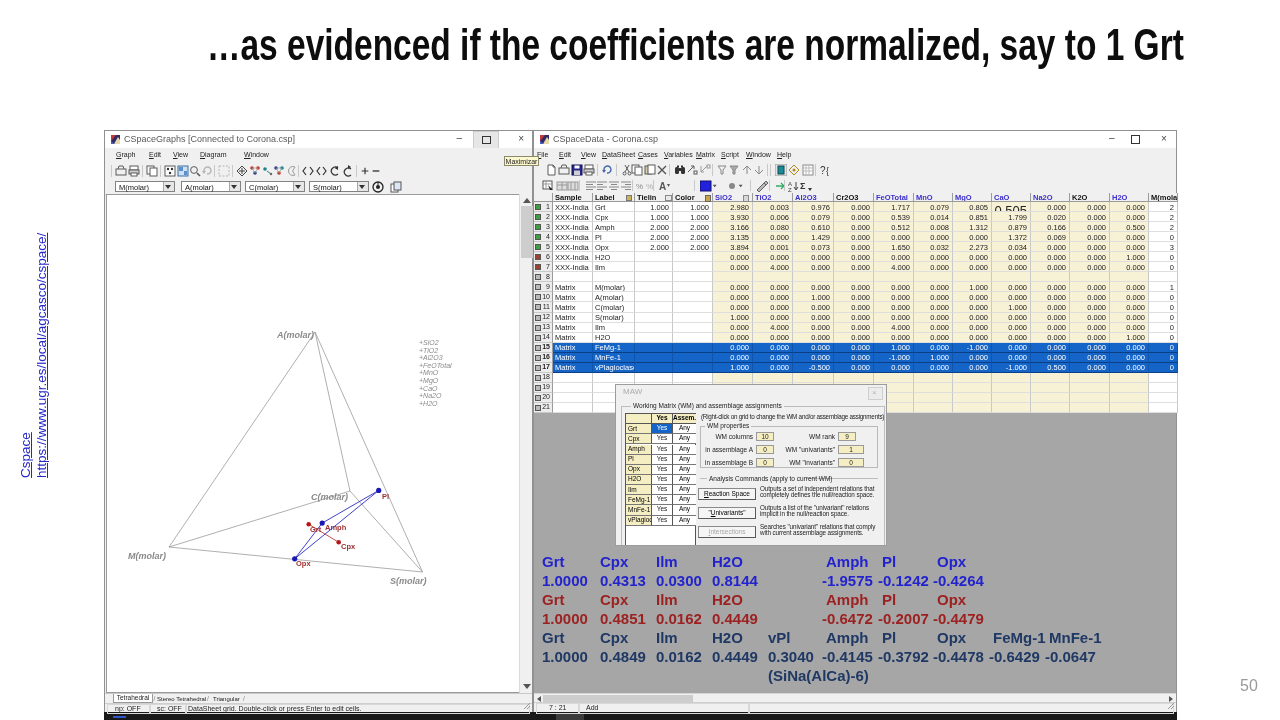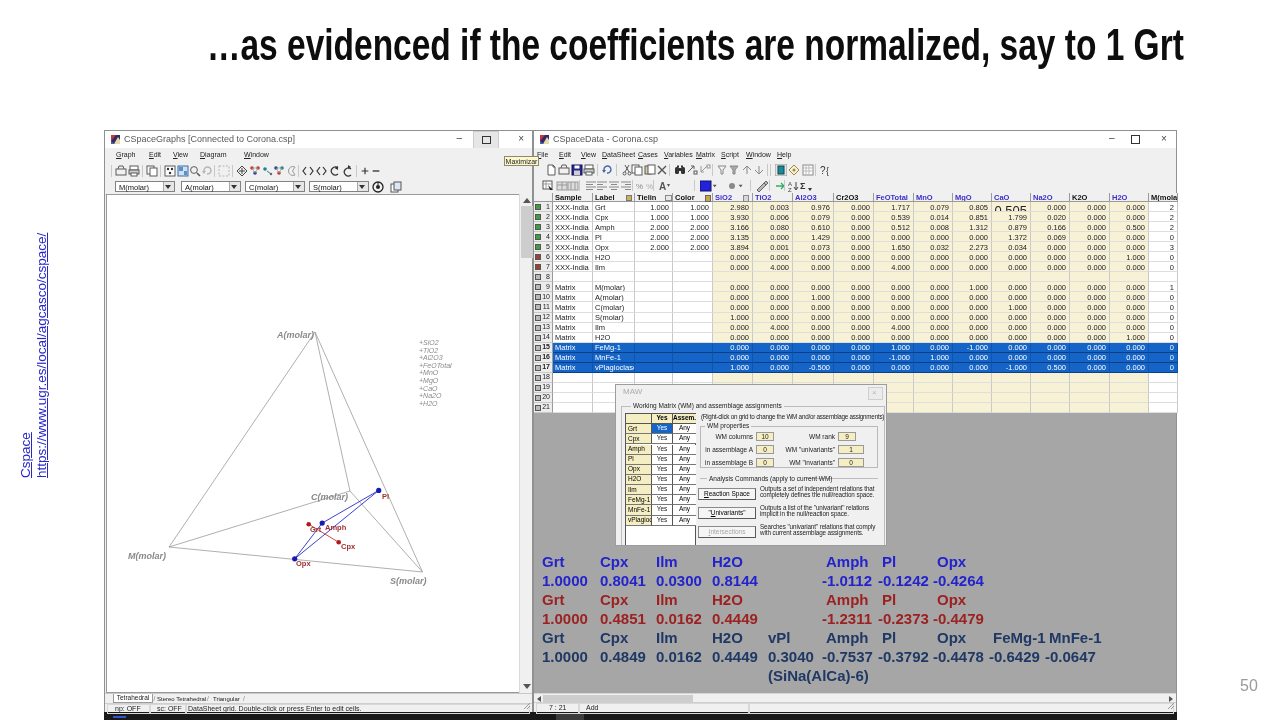--- a/index.html
+++ b/index.html
@@ -1727,53 +1727,53 @@
 </div>
 <div class="abs" style="left:504px;top:156px;width:35px;height:10px;background:#fcf7ce;border:1px solid #8a8a6a;box-sizing:border-box;font-size:7px;color:#222;text-align:center;z-index:40;"><span style="position:relative;top:0.5px;">Maximizar</span></div>
 <div class="bt" style="left:542px;top:553px;color:#2323cd;">Grt</div>
 <div class="bt" style="left:600px;top:553px;color:#2323cd;">Cpx</div>
 <div class="bt" style="left:656px;top:553px;color:#2323cd;">Ilm</div>
 <div class="bt" style="left:712px;top:553px;color:#2323cd;">H2O</div>
 <div class="bt" style="left:826px;top:553px;color:#2323cd;">Amph</div>
 <div class="bt" style="left:882px;top:553px;color:#2323cd;">Pl</div>
 <div class="bt" style="left:937px;top:553px;color:#2323cd;">Opx</div>
 <div class="bt" style="left:542px;top:572px;color:#2323cd;">1.0000</div>
-<div class="bt" style="left:600px;top:572px;color:#2323cd;">0.8041</div>
+<div class="bt" style="left:600px;top:572px;color:#2323cd;">0.4313</div>
 <div class="bt" style="left:656px;top:572px;color:#2323cd;">0.0300</div>
 <div class="bt" style="left:712px;top:572px;color:#2323cd;">0.8144</div>
-<div class="bt" style="left:822px;top:572px;color:#2323cd;">-1.0112</div>
+<div class="bt" style="left:822px;top:572px;color:#2323cd;">-1.9575</div>
 <div class="bt" style="left:878px;top:572px;color:#2323cd;">-0.1242</div>
 <div class="bt" style="left:933px;top:572px;color:#2323cd;">-0.4264</div>
 <div class="bt" style="left:542px;top:591px;color:#9c2121;">Grt</div>
 <div class="bt" style="left:600px;top:591px;color:#9c2121;">Cpx</div>
 <div class="bt" style="left:656px;top:591px;color:#9c2121;">Ilm</div>
 <div class="bt" style="left:712px;top:591px;color:#9c2121;">H2O</div>
 <div class="bt" style="left:826px;top:591px;color:#9c2121;">Amph</div>
 <div class="bt" style="left:882px;top:591px;color:#9c2121;">Pl</div>
 <div class="bt" style="left:937px;top:591px;color:#9c2121;">Opx</div>
 <div class="bt" style="left:542px;top:610px;color:#9c2121;">1.0000</div>
 <div class="bt" style="left:600px;top:610px;color:#9c2121;">0.4851</div>
 <div class="bt" style="left:656px;top:610px;color:#9c2121;">0.0162</div>
 <div class="bt" style="left:712px;top:610px;color:#9c2121;">0.4449</div>
-<div class="bt" style="left:822px;top:610px;color:#9c2121;">-1.2311</div>
-<div class="bt" style="left:878px;top:610px;color:#9c2121;">-0.2373</div>
+<div class="bt" style="left:822px;top:610px;color:#9c2121;">-0.6472</div>
+<div class="bt" style="left:878px;top:610px;color:#9c2121;">-0.2007</div>
 <div class="bt" style="left:933px;top:610px;color:#9c2121;">-0.4479</div>
 <div class="bt" style="left:542px;top:629px;color:#1f3864;">Grt</div>
 <div class="bt" style="left:600px;top:629px;color:#1f3864;">Cpx</div>
 <div class="bt" style="left:656px;top:629px;color:#1f3864;">Ilm</div>
 <div class="bt" style="left:712px;top:629px;color:#1f3864;">H2O</div>
 <div class="bt" style="left:768px;top:629px;color:#1f3864;">vPl</div>
 <div class="bt" style="left:826px;top:629px;color:#1f3864;">Amph</div>
 <div class="bt" style="left:882px;top:629px;color:#1f3864;">Pl</div>
 <div class="bt" style="left:937px;top:629px;color:#1f3864;">Opx</div>
 <div class="bt" style="left:993px;top:629px;color:#1f3864;">FeMg-1</div>
 <div class="bt" style="left:1049px;top:629px;color:#1f3864;">MnFe-1</div>
 <div class="bt" style="left:542px;top:648px;color:#1f3864;">1.0000</div>
 <div class="bt" style="left:600px;top:648px;color:#1f3864;">0.4849</div>
 <div class="bt" style="left:656px;top:648px;color:#1f3864;">0.0162</div>
 <div class="bt" style="left:712px;top:648px;color:#1f3864;">0.4449</div>
 <div class="bt" style="left:768px;top:648px;color:#1f3864;">0.3040</div>
-<div class="bt" style="left:822px;top:648px;color:#1f3864;">-0.7537</div>
+<div class="bt" style="left:822px;top:648px;color:#1f3864;">-0.4145</div>
 <div class="bt" style="left:878px;top:648px;color:#1f3864;">-0.3792</div>
 <div class="bt" style="left:933px;top:648px;color:#1f3864;">-0.4478</div>
 <div class="bt" style="left:989px;top:648px;color:#1f3864;">-0.6429</div>
 <div class="bt" style="left:1045px;top:648px;color:#1f3864;">-0.0647</div>
 <div class="bt" style="left:768px;top:667px;color:#1f3864;">(SiNa(AlCa)-6)</div>
 </div>
 </body></html>

